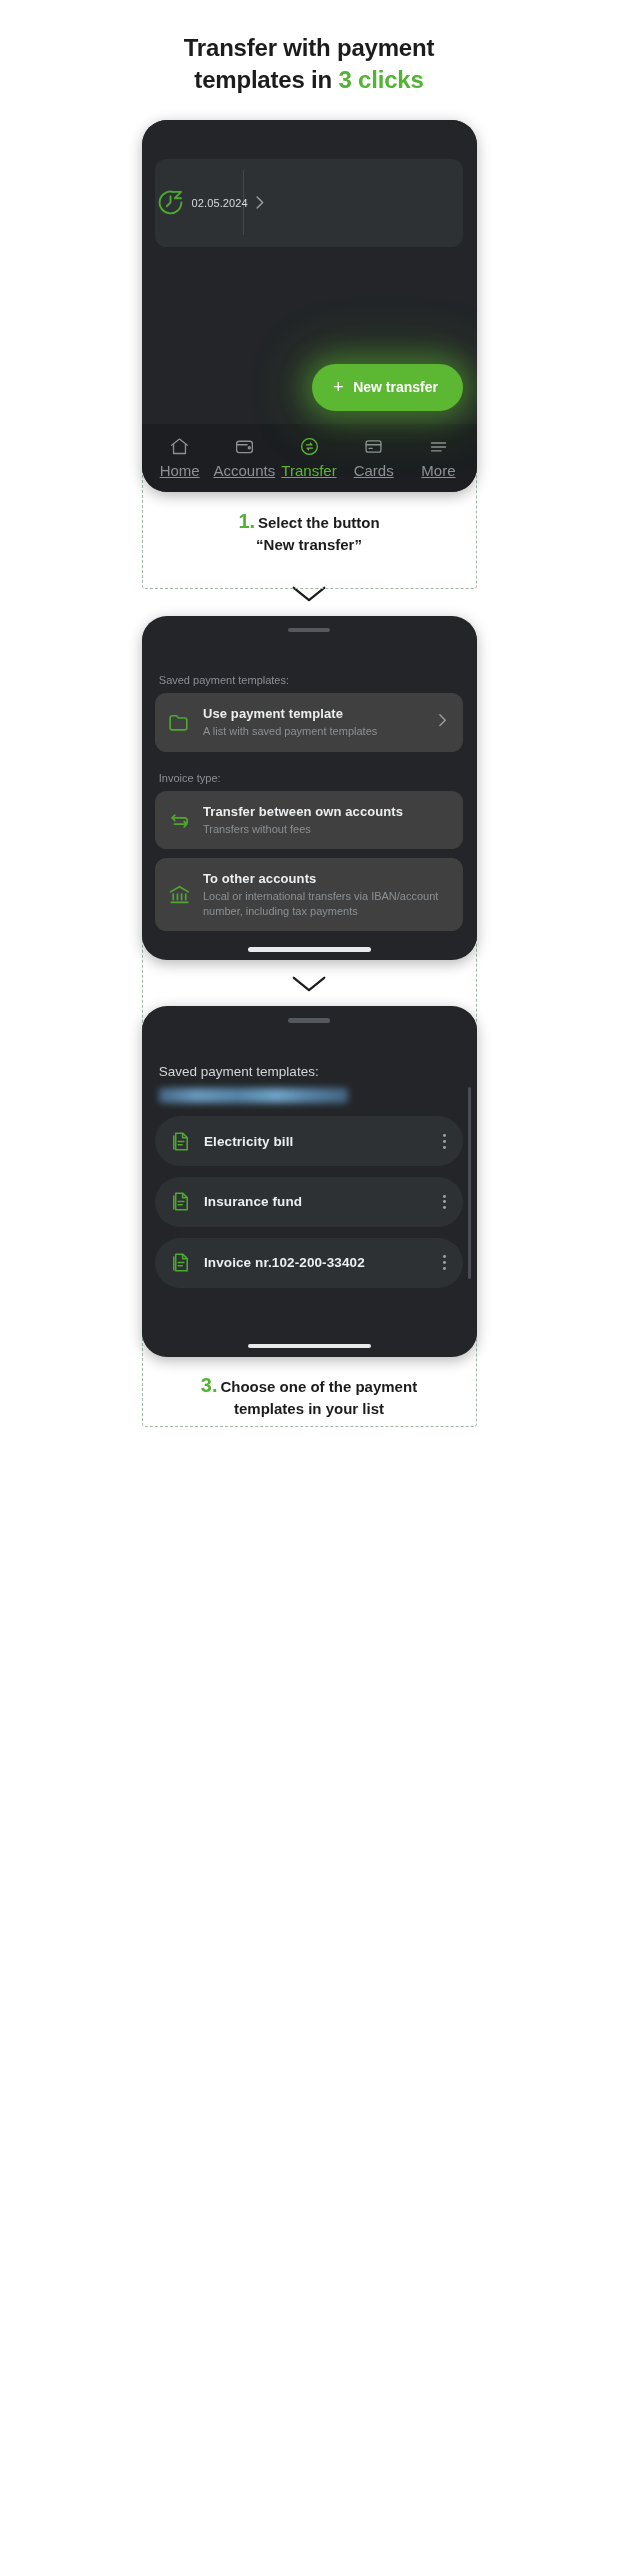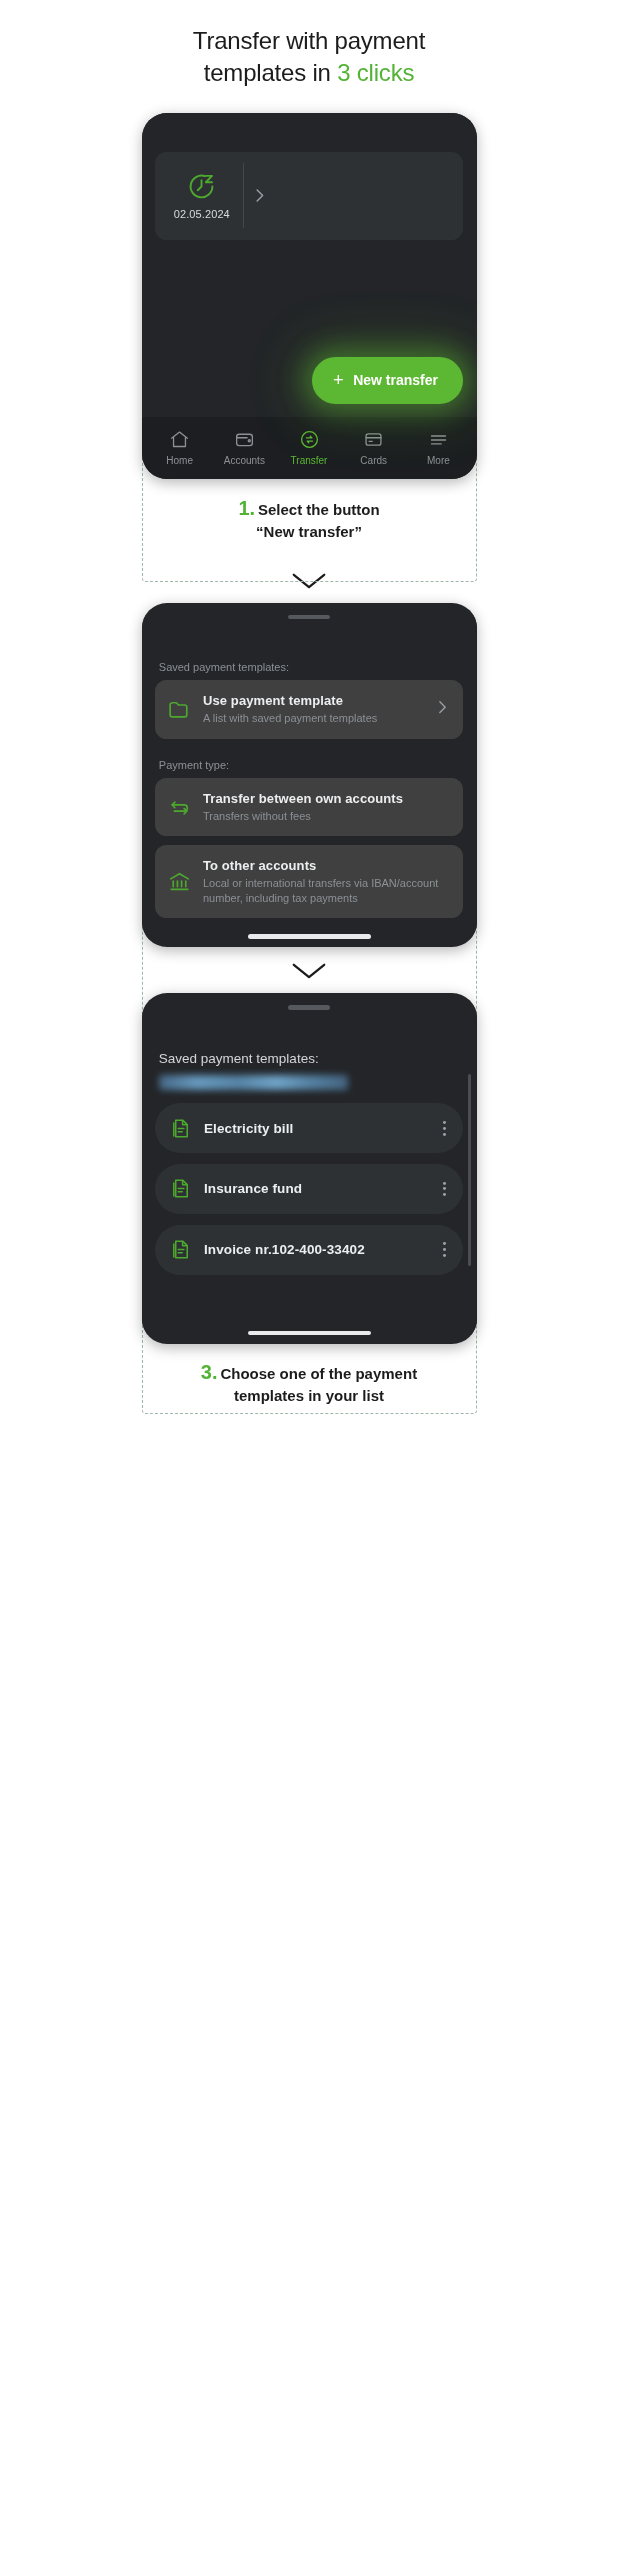--- a/index.html
+++ b/index.html
@@ -15,23 +15,23 @@
 
   .page {
     width: 618px;
     height: 2576px;
     position: relative;
   }
 
   
   .headline {
     text-align: center;
-    padding: 25px 67px 0 67px;
+    padding: 32px 67px 0 67px;
     font-size: 24px;
-    font-weight: normal;
+    font-weight: bold;
     color: #1c1c1c;
     line-height: 1.32;
     letter-spacing: -0.2px;
   }
   .headline .accent { color: #53b336; }
 
   
   .step-block {
     position: relative;
     margin: 0 auto;
@@ -81,21 +81,21 @@
     background: #2e3134;
     border-radius: 11.5px;
     display: flex;
     align-items: stretch;
     padding: 11.5px 9.6px 11.5px 5.8px;
     min-height: 88px;
   }
   .txn-left {
     width: 83px;
     display: flex;
-    flex-direction: column;
+    flex-direction: row;
     align-items: center;
     justify-content: center;
     gap: 6.7px;
     border-right: 1px solid #44474b;
   }
   .clock-z-icon { width: 29px; height: 29px; display:block; }
   .txn-date {
     font-size: 11px;
     color: #d8dade;
     letter-spacing: 0.1px;
@@ -169,22 +169,23 @@
   }
   .nav-item {
     flex: 1;
     display: flex;
     flex-direction: column;
     align-items: center;
     gap: 4.8px;
     cursor: pointer;
   }
   .nav-label {
-    font-size: 10px;
+    font-size: 15px;
     color: #8d9195;
+    text-decoration: underline;
   }
   .nav-item.active .nav-label { color: #5cb832; }
   .nav-icon { width: 21px; height: 21px; display:block; }
 
   
   .step-caption {
     text-align: center;
     padding: 15.4px 21px 15.4px 21px;
     font-size: 15px;
     font-weight: bold;
@@ -442,21 +443,21 @@
             <div class="opt-title">Use payment template</div>
             <div class="opt-sub">A list with saved payment templates</div>
           </div>
           <span class="opt-chev">
             <svg viewBox="0 0 24 24" width="18.3" height="18.3" fill="none" stroke="currentColor" stroke-width="1.8" stroke-linecap="round" stroke-linejoin="round">
                 <path d="M9 5l7 7-7 7"></path>
               </svg>
           </span>
         </div>
 
-        <div class="section-label">Payment type:</div>
+        <div class="section-label">Invoice type:</div>
 
         <div class="opt-row">
           <span class="opt-icon">
             <svg viewBox="0 0 24 24" width="25" height="25" fill="none" stroke="#4da82e" stroke-width="1.6" stroke-linecap="round" stroke-linejoin="round">
                 <path d="M5 9.5h11.5a3 3 0 0 1 0 6H7"></path>
                 <path d="M7.6 6.8L5 9.5l2.6 2.7"></path>
                 <path d="M16.4 12.8L19 15.5l-2.6 2.7"></path>
               </svg>
           </span>
           <div class="opt-text">
@@ -547,21 +548,21 @@
         <div class="tpl-row">
           <span class="tpl-icon">
             <svg viewBox="0 0 24 24" width="23" height="23" fill="none" stroke="#4da82e" stroke-width="1.6" stroke-linecap="round" stroke-linejoin="round">
                 <path d="M7 3.5h7.5L19 8v12.5H7z"></path>
                 <path d="M14.2 3.6V8H19"></path>
                 <path d="M5 6.2v13.6"></path>
                 <path d="M9.6 12h6"></path>
                 <path d="M9.6 15.4h4.2"></path>
               </svg>
           </span>
-          <span class="tpl-name">Invoice nr.102-400-33402</span>
+          <span class="tpl-name">Invoice nr.102-200-33402</span>
           <span class="tpl-dots">
               <span></span>
               <span></span>
               <span></span>
             </span>
         </div>
 
         <div class="home-indicator" style="margin-top:56px;"></div>
       </div>
     </div>

